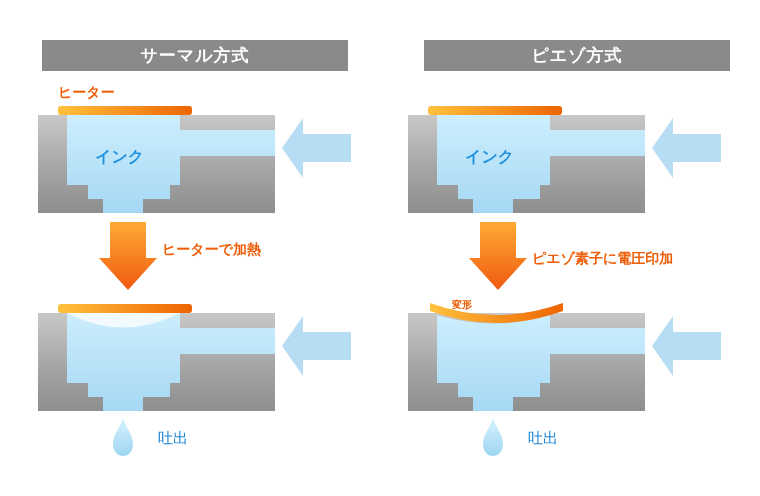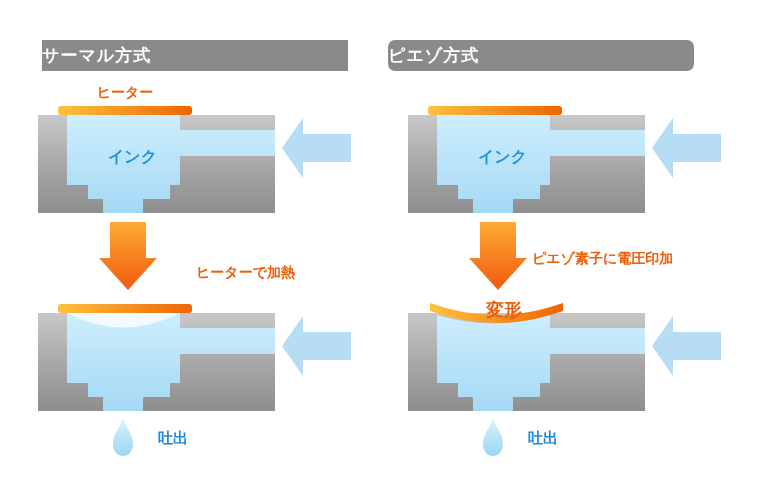--- a/index.html
+++ b/index.html
@@ -4,32 +4,32 @@
 <style>
   html,body{margin:0;padding:0;background:#ffffff;}
   #stage{
     position:relative;width:760px;height:496px;background:#ffffff;overflow:hidden;
     font-family:"Liberation Sans","DejaVu Sans",sans-serif;
   }
   .abs{position:absolute;}
   .title-bar{
     width:306px;height:31px;background:var(--title-bar-bg,#8a8a8a);
     color:var(--title-text,#ffffff);font-size:17px;font-weight:bold;
-    display:flex;align-items:center;letter-spacing:1px;
+    display:flex;align-items:center;justify-content:center;letter-spacing:1px;
   }
   .label-orange{
     color:var(--orange-label,#ee5f0a);font-size:14px;font-weight:bold;white-space:nowrap;
   }
   .label-blue{
     color:var(--blue-label,#2191dd);font-size:16px;font-weight:bold;white-space:nowrap;
   }
   .label-eject{
-    color:var(--eject-label,#1e87d6);font-size:15px;font-weight:bold;white-space:nowrap;
+    color:var(--eject-label,#1e87d6);font-size:15px;font-weight:normal;white-space:nowrap;
   }
-  .center{text-align:center;}
+  .center{text-align:left;}
   svg{display:block;}
 </style>
 </head>
 <body>
 
 <div id="stage">
 
   <svg width="0" height="0" class="abs" aria-hidden="true">
     <defs>
       <linearGradient id="blockGrad" x1="0" y1="0" x2="0" y2="1">
@@ -52,21 +52,21 @@
       <linearGradient id="dropGrad" x1="0" y1="0" x2="0" y2="1">
         <stop offset="0" stop-color="#d8f2fe"></stop>
           <stop offset="1" stop-color="#9ed5f3"></stop>
       </linearGradient>
     </defs>
   </svg>
 
   <div class="abs title-bar" style="left:42px;top:40px;">
     <span>サーマル方式</span>
   </div>
-  <div class="abs title-bar" style="left:388px;top:40px;border-radius:7px;">
+  <div class="abs title-bar" style="left:424px;top:40px;">
     <span>ピエゾ方式</span>
   </div>
 
   <div class="abs label-orange center" style="left:58px;top:84px;width:134px;">ヒーター</div>
 
   <svg class="abs" style="left:35px;top:104px;" width="330" height="130" viewBox="0 0 330 130">
     <rect x="3" y="11" width="237" height="98" fill="url(#blockGrad)"></rect>
     <path d="M32 11 L145 11 L145 26 L240 26 L240 52 L145 52 L145 81 L135 81 L135 95 L108 95 L108 109 L68 109 L68 95 L53 95 L53 81 L32 81 Z" fill="url(#inkGrad)"></path>
     <rect x="23" y="2" width="134" height="9" rx="3" fill="url(#heaterGrad)"></rect>
     <polygon points="247,44 268,14 268,30 316,30 316,58 268,58 268,74" fill="#b7ddf5"></polygon>
@@ -77,21 +77,21 @@
     <rect x="3" y="11" width="237" height="98" fill="url(#blockGrad)"></rect>
     <path d="M32 11 L145 11 L145 26 L240 26 L240 52 L145 52 L145 81 L135 81 L135 95 L108 95 L108 109 L68 109 L68 95 L53 95 L53 81 L32 81 Z" fill="url(#inkGrad)"></path>
     <rect x="23" y="2" width="134" height="9" rx="3" fill="url(#heaterGrad)"></rect>
     <polygon points="247,44 268,14 268,30 316,30 316,58 268,58 268,74" fill="#b7ddf5"></polygon>
   </svg>
   <div class="abs label-blue center" style="left:465px;top:147px;width:75px;">インク</div>
 
   <svg class="abs" style="left:95px;top:220px;" width="66" height="72" viewBox="0 0 66 72">
     <polygon points="15,2 51,2 51,38 62,38 33,70 4,38 15,38" fill="url(#downArrowGrad)"></polygon>
   </svg>
-  <div class="abs label-orange" style="left:162px;top:264px;margin-left:34px;">ヒーターで加熱</div>
+  <div class="abs label-orange" style="left:162px;top:241px;">ヒーターで加熱</div>
 
   <svg class="abs" style="left:465px;top:220px;" width="66" height="72" viewBox="0 0 66 72">
     <polygon points="15,2 51,2 51,38 62,38 33,70 4,38 15,38" fill="url(#downArrowGrad)"></polygon>
   </svg>
   <div class="abs label-orange" style="left:532px;top:250px;text-align:right;">ピエゾ素子に電圧印加</div>
 
   <svg class="abs" style="left:35px;top:302px;" width="330" height="175" viewBox="0 0 330 175">
     <rect x="3" y="11" width="237" height="98" fill="url(#blockGrad)"></rect>
     <path d="M32 11 L145 11 L145 26 L240 26 L240 52 L145 52 L145 81 L135 81 L135 95 L108 95 L108 109 L68 109 L68 95 L53 95 L53 81 L32 81 Z" fill="url(#inkGrad)"></path>
     <path d="M32 11 H145 Q88 40 32 11 Z" fill="#ffffff" opacity="0.75"></path>
@@ -101,16 +101,16 @@
   </svg>
   <div class="abs label-eject" style="left:158px;top:429px;">吐出</div>
 
   <svg class="abs" style="left:405px;top:302px;" width="330" height="175" viewBox="0 0 330 175">
     <rect x="3" y="11" width="237" height="98" fill="url(#blockGrad)"></rect>
     <path d="M32 13 Q88 30 145 13 L145 26 L240 26 L240 52 L145 52 L145 81 L135 81 L135 95 L108 95 L108 109 L68 109 L68 95 L53 95 L53 81 L32 81 Z" fill="url(#inkGrad)"></path>
     <path d="M25 1 Q91 25 158 1 L158 9 Q91 33 25 9 Z" fill="url(#heaterGrad)"></path>
     <polygon points="247,44 268,14 268,30 316,30 316,58 268,58 268,74" fill="#b7ddf5"></polygon>
     <path d="M88 116 C85 126 78 132 78 142 C78 149.5 82.5 154 88 154 C93.5 154 98 149.5 98 142 C98 132 91 126 88 116 Z" fill="url(#dropGrad)"></path>
   </svg>
-  <div class="abs label-orange center" style="left:464px;top:298px;width:80px;font-size:18px;">変形</div>
+  <div class="abs label-orange center" style="left:452px;top:298px;width:80px;font-size:10px;">変形</div>
   <div class="abs label-eject" style="left:528px;top:429px;">吐出</div>
 
 </div>
 
 </body></html>

